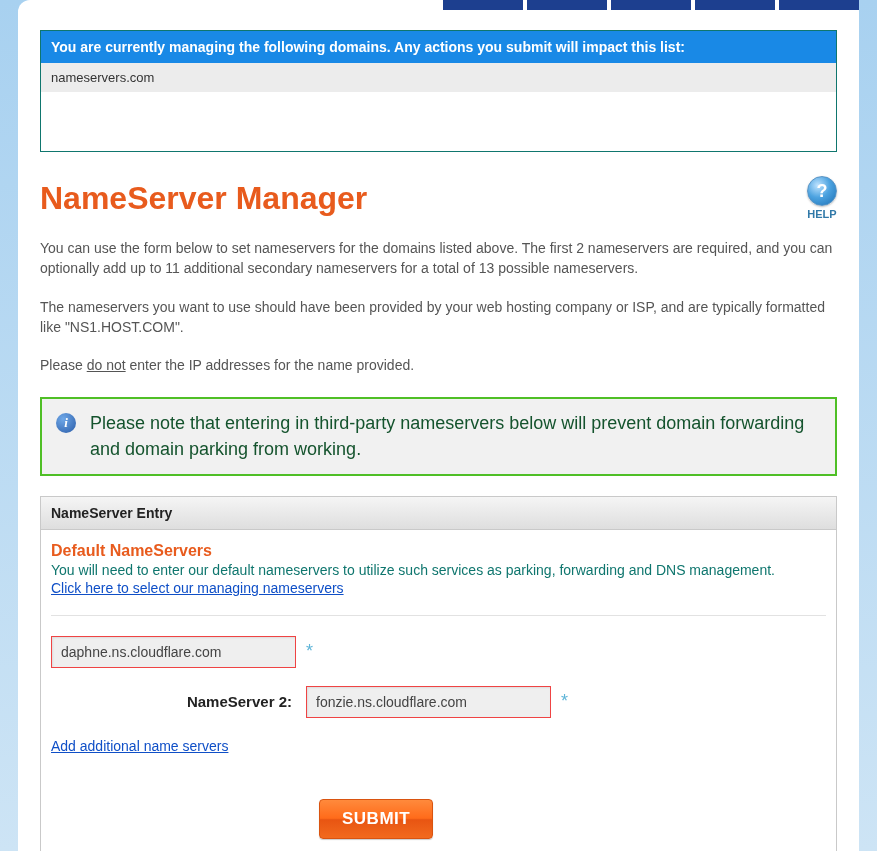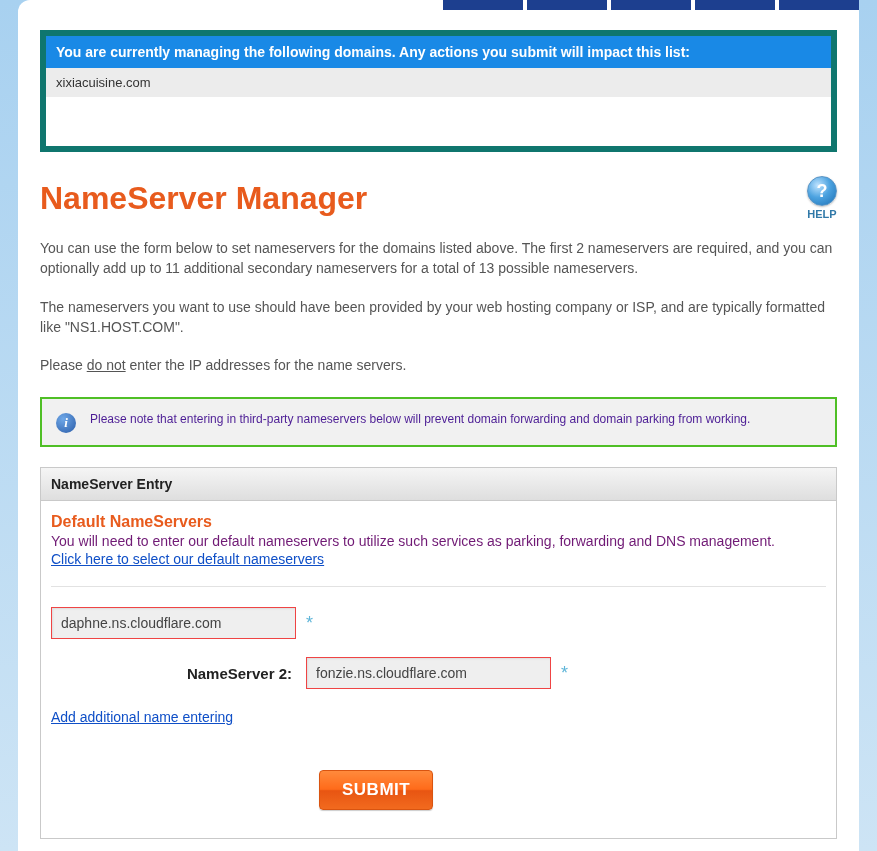--- a/index.html
+++ b/index.html
@@ -26,21 +26,21 @@
       display: flex;
       gap: 4px;
     }
     .top-nav div {
       width: 80px;
       height: 14px;
       background: #1d3f8f;
     }
     .domain-banner {
       margin: 24px 22px 0 22px;
-      border: 6px solid #0f766e;
+      border: 1px solid #0f766e;
       background: #fff;
       min-height: 122px;
     }
     .domain-banner-header {
       background: #1989e6;
       color: #fff;
       font-weight: bold;
       font-size: 14px;
       padding: 8px 10px;
     }
@@ -113,22 +113,22 @@
       font-family: Georgia, serif;
       font-weight: bold;
       font-size: 13px;
       display: inline-flex;
       align-items: center;
       justify-content: center;
       flex-shrink: 0;
       margin-top: 2px;
     }
     .notice-text {
-      color: #4c1d95;
-      font-size: 12px;
+      color: #14532d;
+      font-size: 18px;
       line-height: 1.4;
     }
     .entry-panel {
       border: 1px solid #c9c9c9;
       margin-top: 20px;
     }
     .entry-header {
       background: linear-gradient(to bottom, #f5f5f5 0%, #dedede 100%);
       border-bottom: 1px solid #c9c9c9;
       padding: 8px 10px;
@@ -138,21 +138,21 @@
     }
     .entry-body {
       padding: 12px 10px 28px 10px;
     }
     .default-title {
       color: #e85b1d;
       font-weight: bold;
       font-size: 16px;
     }
     .default-desc {
-      color: #701a75;
+      color: #0f766e;
       font-size: 14px;
       margin-top: 2px;
     }
     a.blue-link {
       color: #0f4fc7;
       text-decoration: underline;
       font-size: 14px;
       display: inline-block;
       margin-top: 2px;
       cursor: pointer;
@@ -215,67 +215,67 @@
   <div class="top-nav">
     <div></div>
     <div></div>
     <div></div>
     <div></div>
     <div></div>
   </div>
 
   <div class="domain-banner">
     <div class="domain-banner-header">You are currently managing the following domains. Any actions you submit will impact this list:</div>
-    <div class="domain-row">xixiacuisine.com</div>
+    <div class="domain-row">nameservers.com</div>
   </div>
 
   <div class="content">
     <div class="title-row">
       <h1 class="page-title">NameServer Manager</h1>
       <div class="help-col">
         <div class="help-icon">?</div>
         <div class="help-label">HELP</div>
       </div>
     </div>
 
     <div class="intro">
       <p>You can use the form below to set nameservers for the domains listed above. The first 2 nameservers are required, and you can optionally add up to 11 additional secondary nameservers for a total of 13 possible nameservers.</p>
       <p>The nameservers you want to use should have been provided by your web hosting company or ISP, and are typically formatted like "NS1.HOST.COM".</p>
       <p>
-        <span>Please </span><span class="underlined">do not</span><span> enter the IP addresses for the name servers.</span>
+        <span>Please </span><span class="underlined">do not</span><span> enter the IP addresses for the name provided.</span>
       </p>
     </div>
 
     <div class="notice">
       <span class="info-icon">i</span>
       <div class="notice-text">Please note that entering in third-party nameservers below will prevent domain forwarding and domain parking from working.</div>
     </div>
 
     <div class="entry-panel">
       <div class="entry-header">NameServer Entry</div>
       <div class="entry-body">
         <div class="default-title">Default NameServers</div>
         <div class="default-desc">You will need to enter our default nameservers to utilize such services as parking, forwarding and DNS management.</div>
-        <a class="blue-link">Click here to select our default nameservers</a>
+        <a class="blue-link">Click here to select our managing nameservers</a>
 
         <hr class="divider">
 
         <div class="ns-row">
           <input type="text" class="ns-input" value="daphne.ns.cloudflare.com" style="">
           <span class="req-star">*</span>
         </div>
 
         <div class="ns-row">
           <div class="ns-label">NameServer 2:</div>
           <input type="text" class="ns-input" value="fonzie.ns.cloudflare.com" style="">
           <span class="req-star">*</span>
         </div>
 
         <div class="add-link-wrap">
-          <a class="blue-link">Add additional name entering</a>
+          <a class="blue-link">Add additional name servers</a>
         </div>
 
         <div class="submit-wrap">
           <button class="submit-btn">SUBMIT</button>
         </div>
       </div>
     </div>
   </div>
 </div>
 

